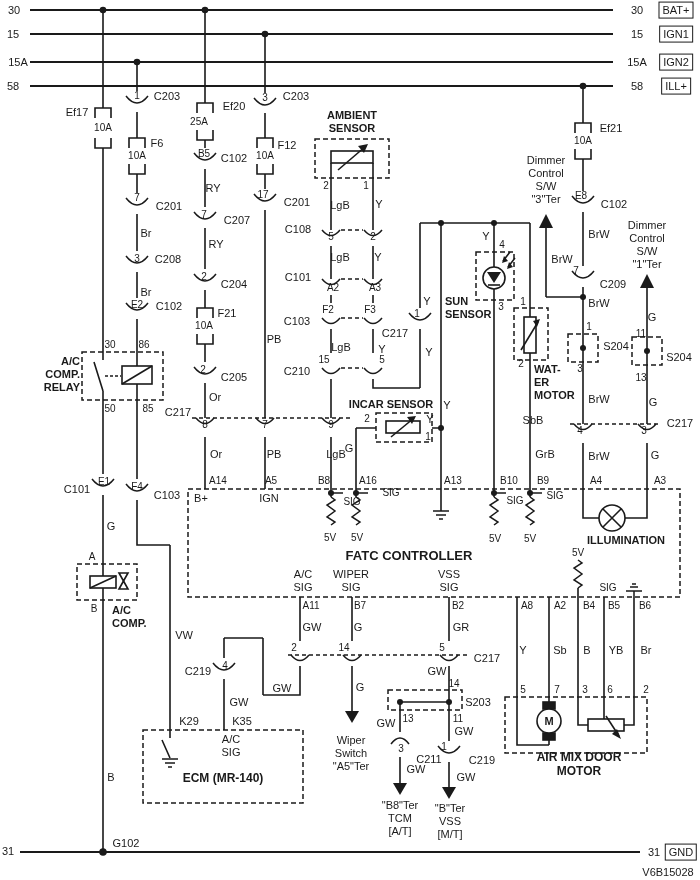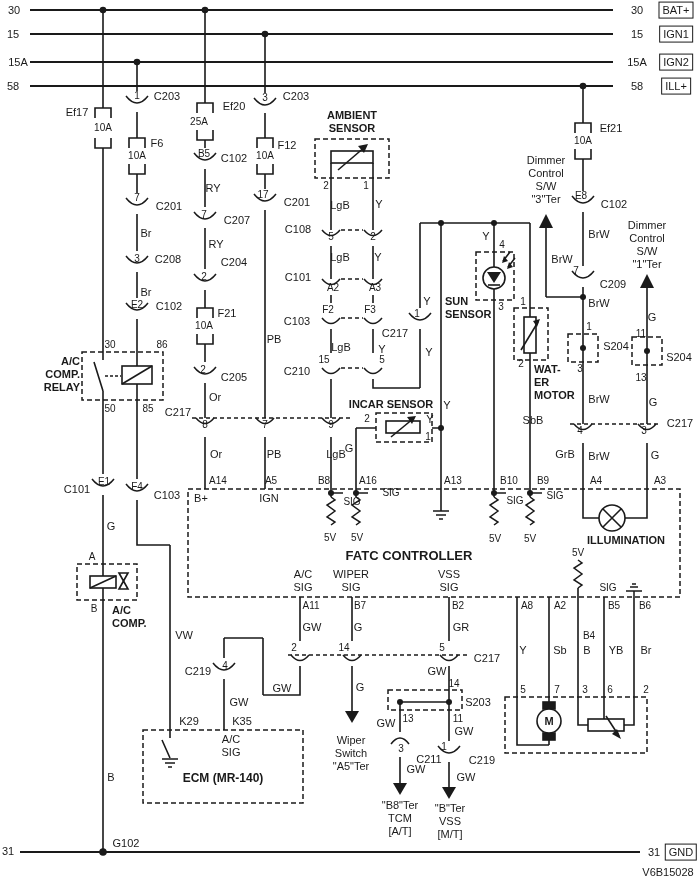--- a/index.html
+++ b/index.html
@@ -217,21 +217,21 @@
 <span class="lb s" style="left:265px;top:156px">10A</span>
 <span class="lb" style="left:227px;top:313px">F21</span>
 <span class="lb s" style="left:204px;top:326px">10A</span>
 <span class="lb" style="left:611px;top:128px">Ef21</span>
 <span class="lb s" style="left:583px;top:141px">10A</span>
 
 <span class="lb tr bold" style="left:80px;top:374px">A/C
 COMP.
 RELAY</span>
 <span class="lb s" style="left:110px;top:345px">30</span>
-<span class="lb s" style="left:162px;top:345px">86</span>
+<span class="lb s" style="left:144px;top:345px">86</span>
 <span class="lb s" style="left:110px;top:409px">50</span>
 <span class="lb s" style="left:148px;top:409px">85</span>
 <span class="lb s" style="left:104px;top:482px">E1</span>
 <span class="lb" style="left:77px;top:489px">C101</span>
 <span class="lb" style="left:111px;top:526px">G</span>
 <span class="lb s" style="left:92px;top:557px">A</span>
 <span class="lb s" style="left:94px;top:609px">B</span>
 <span class="lb tl bold" style="left:112px;top:617px">A/C
 COMP.</span>
 <span class="lb" style="left:111px;top:777px">B</span>
@@ -259,21 +259,21 @@
 <span class="lb s" style="left:137px;top:305px">E2</span>
 <span class="lb" style="left:169px;top:306px">C102</span>
 
 <span class="lb s" style="left:204px;top:154px">B5</span>
 <span class="lb" style="left:234px;top:158px">C102</span>
 <span class="lb" style="left:213px;top:188px">RY</span>
 <span class="lb s" style="left:204px;top:215px">7</span>
 <span class="lb" style="left:237px;top:220px">C207</span>
 <span class="lb" style="left:216px;top:244px">RY</span>
 <span class="lb s" style="left:204px;top:277px">2</span>
-<span class="lb" style="left:234px;top:262px">C204</span>
+<span class="lb" style="left:234px;top:284px">C204</span>
 <span class="lb s" style="left:203px;top:370px">2</span>
 <span class="lb" style="left:234px;top:377px">C205</span>
 <span class="lb" style="left:215px;top:397px">Or</span>
 <span class="lb" style="left:178px;top:412px">C217</span>
 <span class="lb s" style="left:205px;top:425px">8</span>
 <span class="lb" style="left:216px;top:454px">Or</span>
 <span class="lb s" style="left:218px;top:481px">A14</span>
 <span class="lb" style="left:201px;top:498px">B+</span>
 
 <span class="lb s" style="left:265px;top:98px">3</span>
@@ -326,21 +326,21 @@
 <span class="lb s" style="left:502px;top:245px">4</span>
 <span class="lb tl bold" style="left:445px;top:308px">SUN
 SENSOR</span>
 <span class="lb s" style="left:501px;top:307px">3</span>
 <span class="lb" style="left:533px;top:420px">SbB</span>
 <span class="lb s" style="left:523px;top:302px">1</span>
 <span class="lb s" style="left:521px;top:364px">2</span>
 <span class="lb tl bold" style="left:534px;top:382px">WAT-
 ER
 MOTOR</span>
-<span class="lb" style="left:565px;top:454px">GrB</span>
+<span class="lb" style="left:545px;top:454px">GrB</span>
 
 <span class="lb" style="left:546px;top:180px">Dimmer
 Control
 S/W
 "3"Ter</span>
 <span class="lb s" style="left:581px;top:196px">E8</span>
 <span class="lb" style="left:614px;top:204px">C102</span>
 <span class="lb" style="left:599px;top:234px">BrW</span>
 <span class="lb" style="left:562px;top:259px">BrW</span>
 <span class="lb s" style="left:576px;top:271px">7</span>
@@ -388,21 +388,21 @@
 SIG</span>
 <span class="lb" style="left:449px;top:581px">VSS
 SIG</span>
 <span class="lb s" style="left:578px;top:553px">5V</span>
 <span class="lb s" style="left:608px;top:588px">SIG</span>
 <span class="lb s" style="left:311px;top:606px">A11</span>
 <span class="lb s" style="left:360px;top:606px">B7</span>
 <span class="lb s" style="left:458px;top:606px">B2</span>
 <span class="lb s" style="left:527px;top:606px">A8</span>
 <span class="lb s" style="left:560px;top:606px">A2</span>
-<span class="lb s" style="left:589px;top:636px">B4</span>
+<span class="lb s" style="left:589px;top:606px">B4</span>
 <span class="lb s" style="left:614px;top:606px">B5</span>
 <span class="lb s" style="left:645px;top:606px">B6</span>
 <span class="lb" style="left:312px;top:627px">GW</span>
 <span class="lb" style="left:358px;top:627px">G</span>
 <span class="lb" style="left:461px;top:627px">GR</span>
 <span class="lb" style="left:523px;top:650px">Y</span>
 <span class="lb" style="left:560px;top:650px">Sb</span>
 <span class="lb" style="left:587px;top:650px">B</span>
 <span class="lb" style="left:616px;top:650px">YB</span>
 <span class="lb" style="left:646px;top:650px">Br</span>
@@ -435,14 +435,15 @@
 <span class="lb" style="left:450px;top:821px">"B"Ter
 VSS
 [M/T]</span>
 
 <span class="lb s" style="left:523px;top:690px">5</span>
 <span class="lb s" style="left:557px;top:690px">7</span>
 <span class="lb s" style="left:585px;top:690px">3</span>
 <span class="lb s" style="left:610px;top:690px">6</span>
 <span class="lb s" style="left:646px;top:690px">2</span>
 <span class="lb bold" style="left:549px;top:721px">M</span>
+<span class="lb bold" style="left:579px;top:764px;font-size:12px">AIR MIX DOOR MOTOR</span>
 
 </div>
 
 </body></html>

